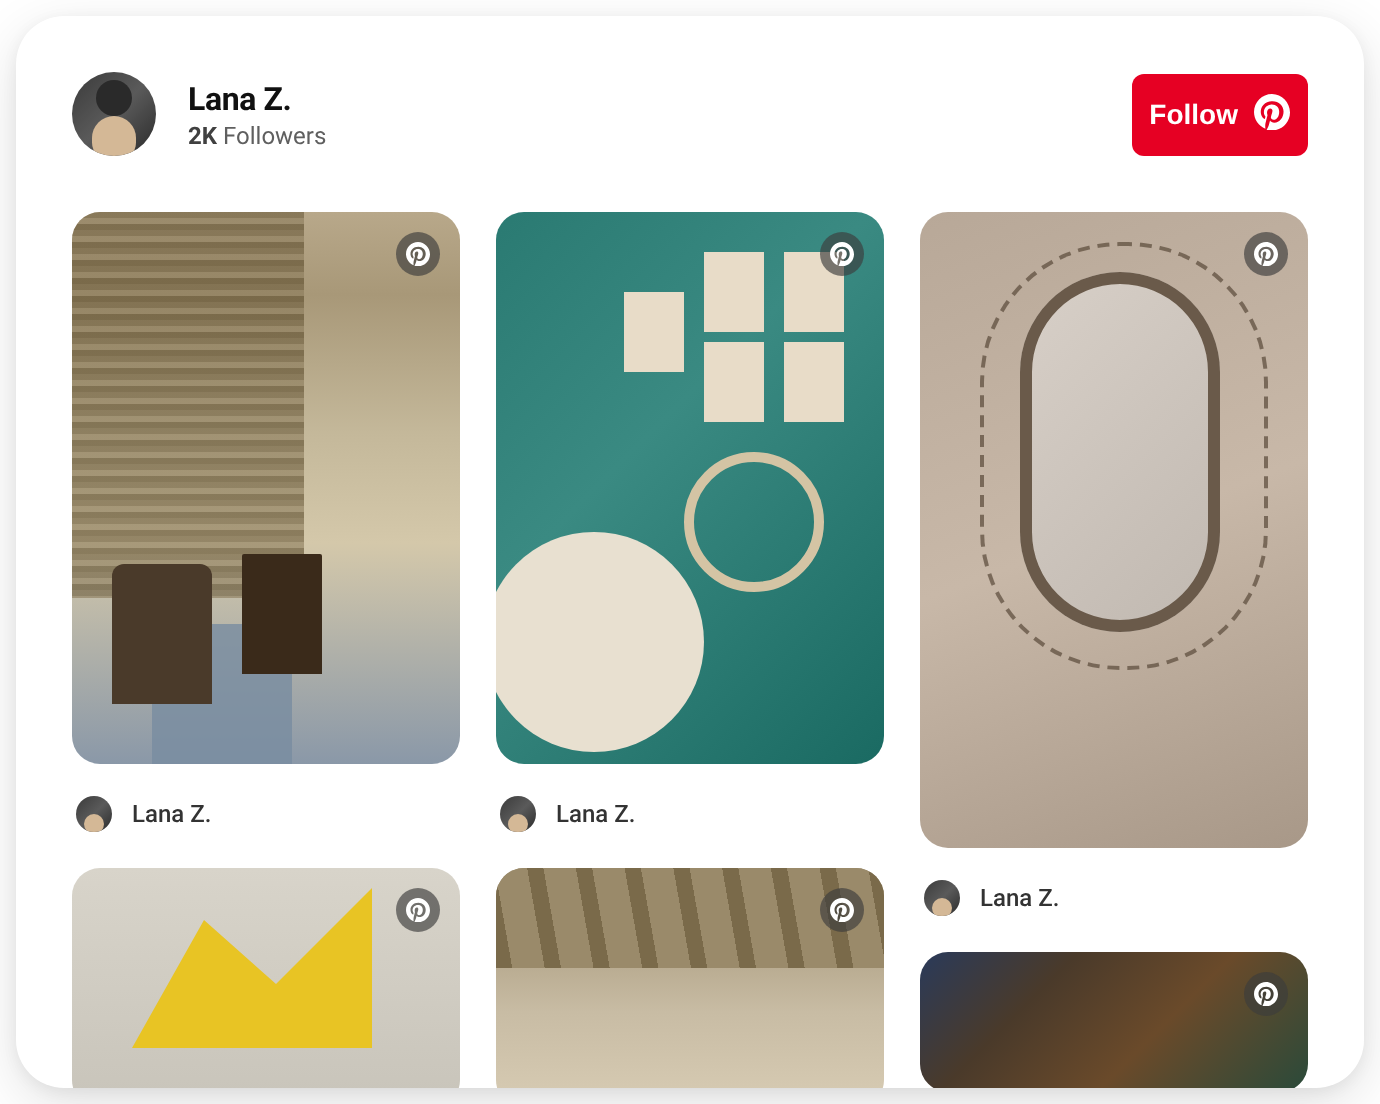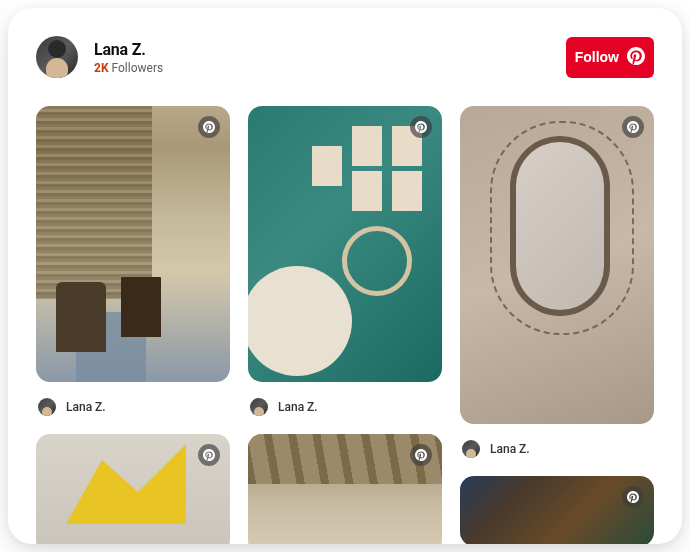--- a/index.html
+++ b/index.html
@@ -76,21 +76,21 @@
       font-weight: 700;
       color: #111;
       letter-spacing: -0.2px;
     }
     .followers {
       font-size: 12px;
       color: #5f5f5f;
     }
     .followers strong {
       font-weight: 700;
-      color: #c2410c;
+      color: #404040;
     }
     .follow-btn {
       background: #e60023;
       color: #ffffff;
       border: none;
       padding: 10px 9px;
       border-radius: 6px;
       font-size: 14px;
       font-weight: 700;
       display: flex;

